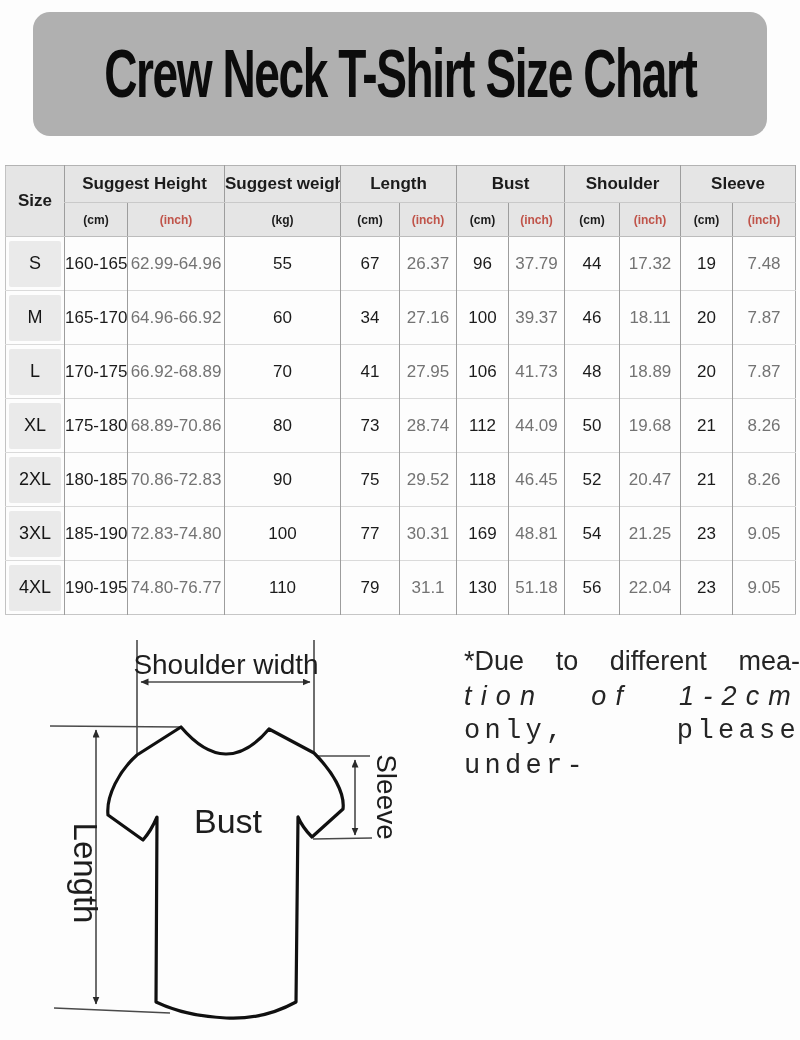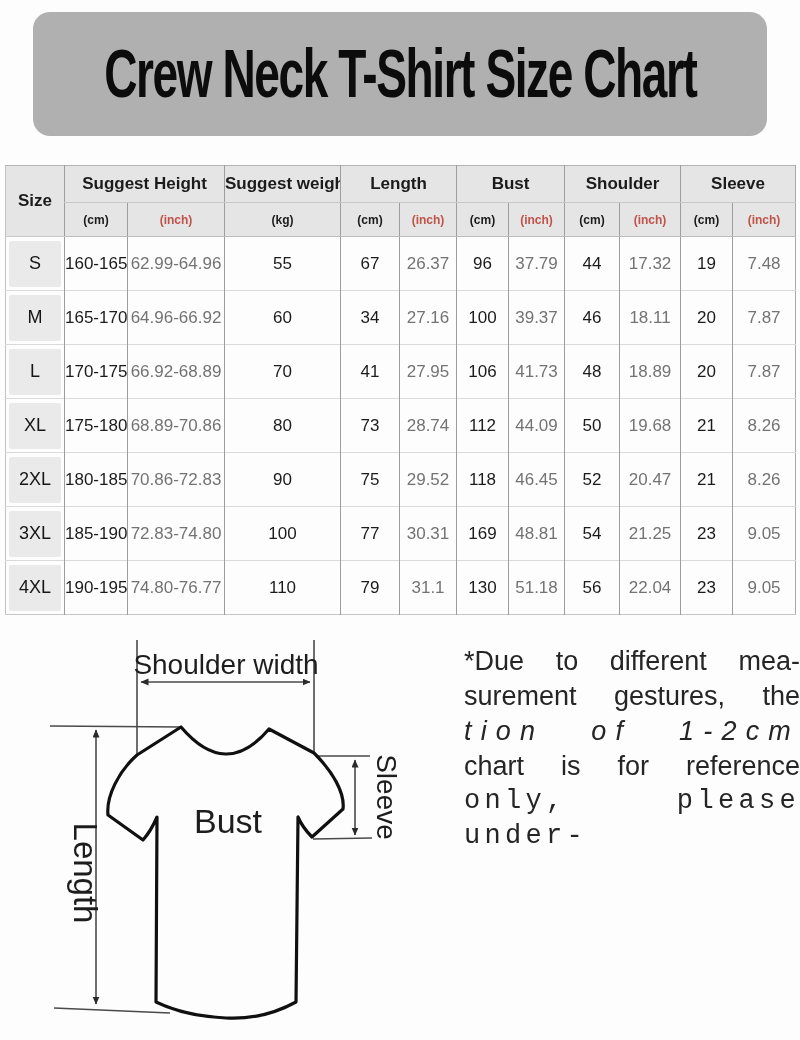--- a/index.html
+++ b/index.html
@@ -263,19 +263,17 @@
          L 151 97 Z" fill="#fdfdfd" stroke="#101010" stroke-width="3.2" stroke-linejoin="round"></path>
 
     <text class="dim-label" x="196" y="44" font-size="28" text-anchor="middle">Shoulder width</text>
     <text class="dim-label" x="44" y="243" font-size="33" text-anchor="middle" transform="rotate(90,44,243)">Length</text>
     <text class="dim-label" x="198" y="203" font-size="34" text-anchor="middle">Bust</text>
     <text class="dim-label" x="347" y="167" font-size="28" text-anchor="middle" transform="rotate(90,347,167)">Sleeve</text>
   </svg>
 
   <div class="note" id="note-block">
       <div class="note-line">*Due to different mea-</div>
-      <div class="note-line">surement gestures, the</div>
       <div class="note-line ls-wide">tion of 1-2cm</div>
-      <div class="note-line">chart is for reference</div>
       <div class="note-line ls-mid">only, please under-</div>
     </div>
 
 </div>
 
 </body></html>

